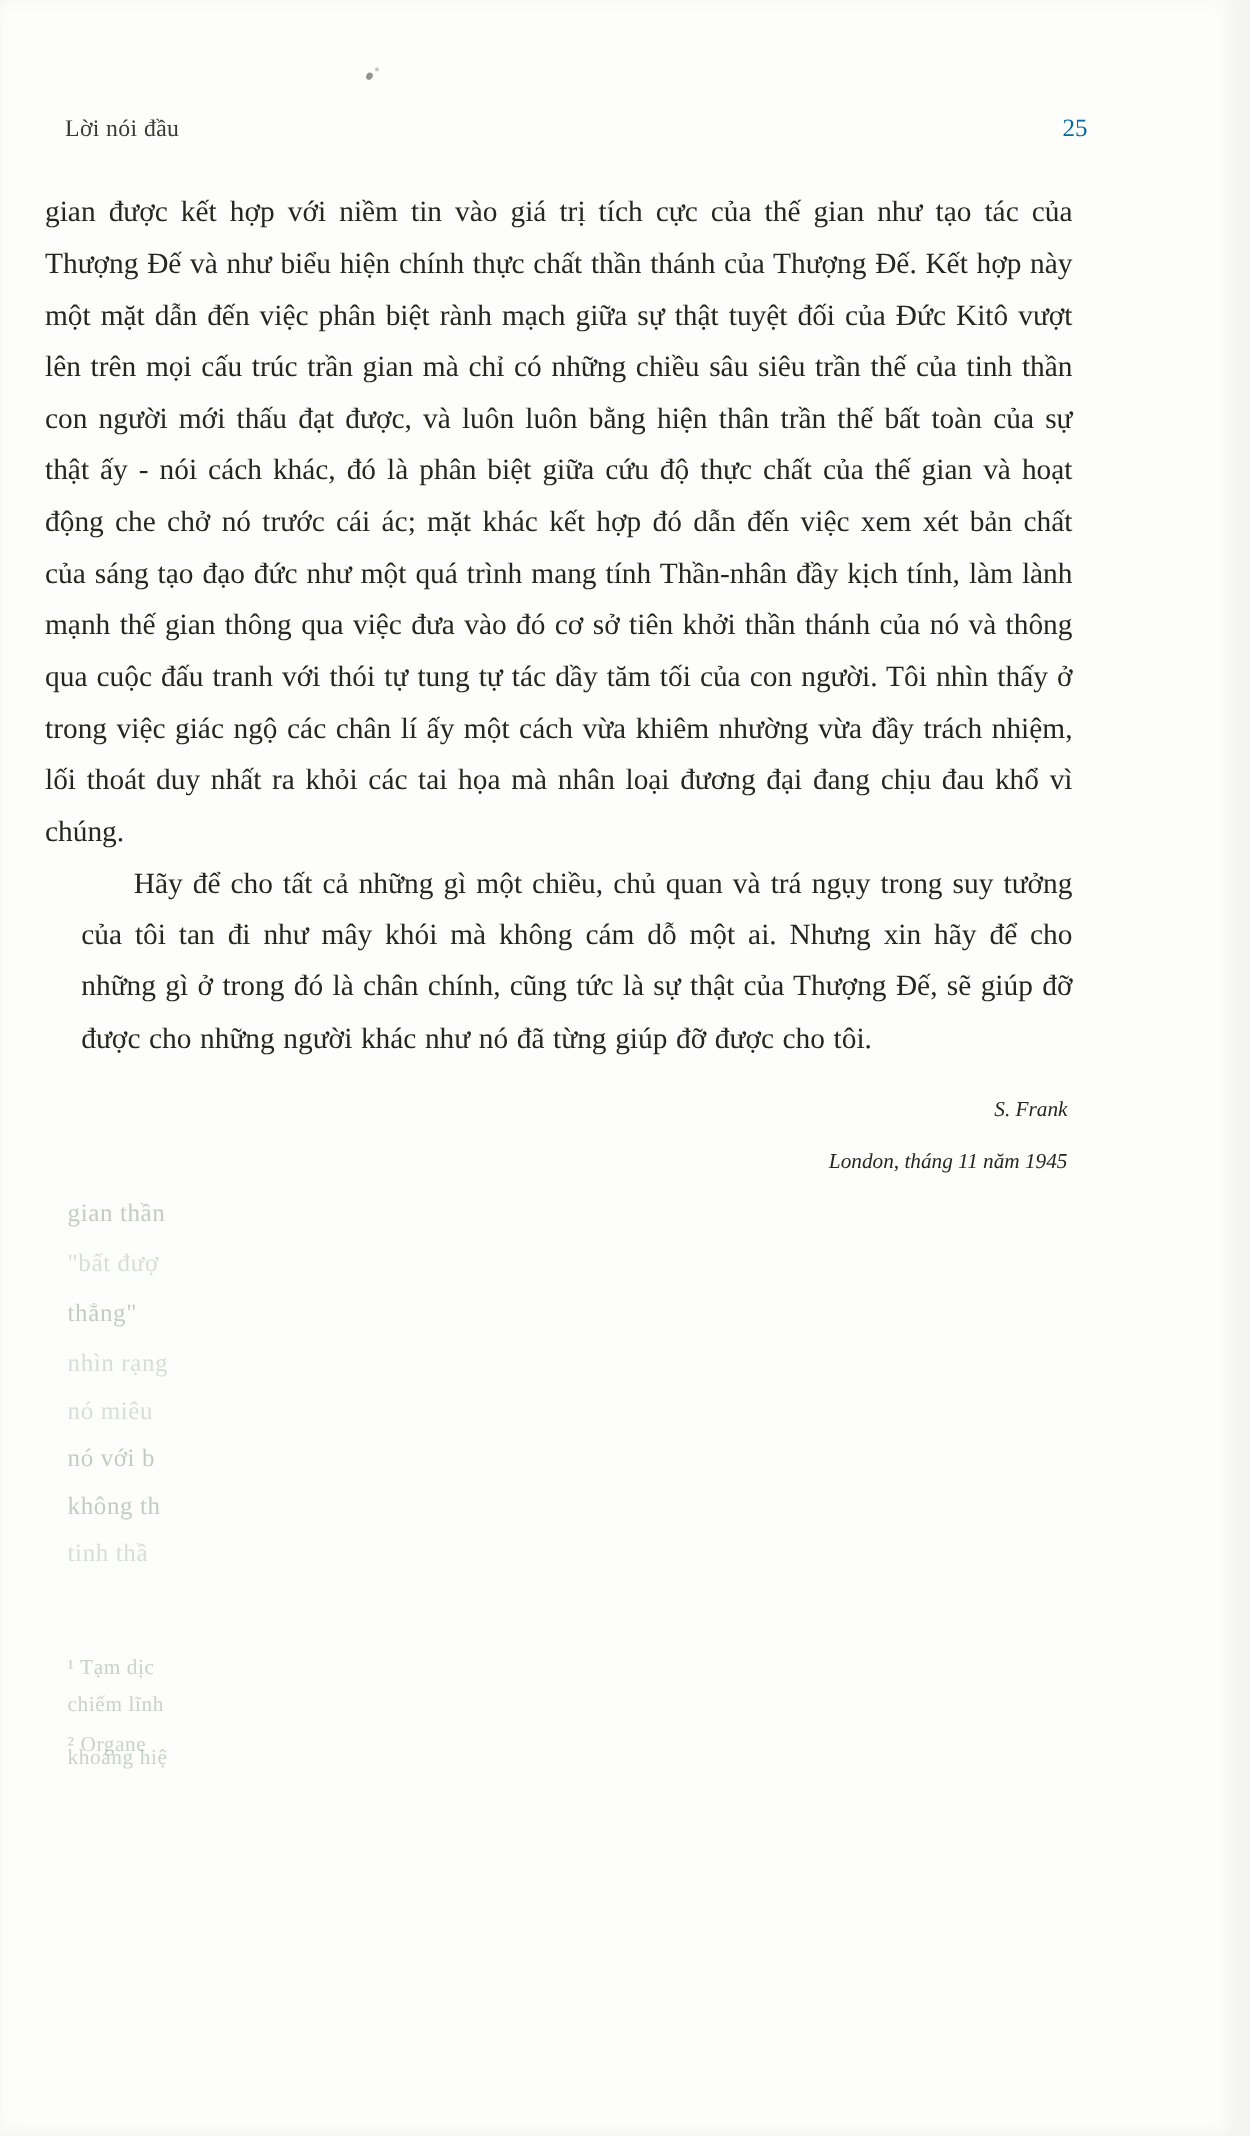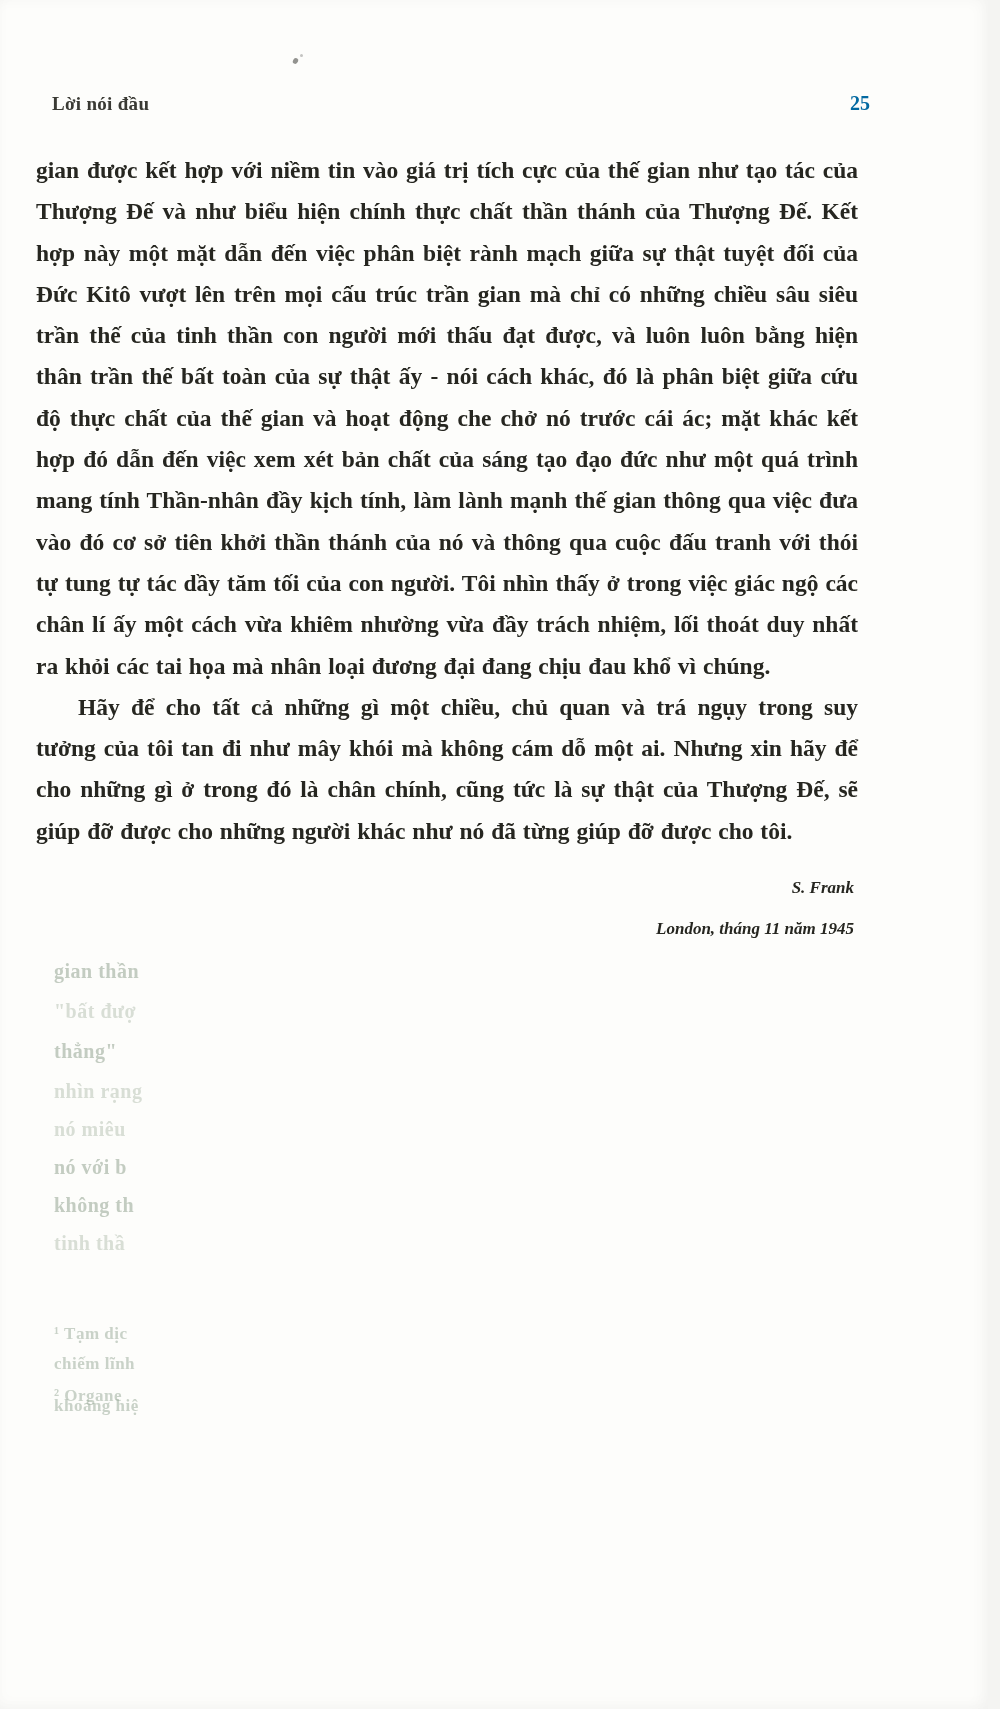--- a/index.html
+++ b/index.html
@@ -8,21 +8,20 @@
     background: #f4f4f2;
     font-family: "Liberation Serif", "DejaVu Serif", serif;
   }
   .page {
     position: relative;
     width: 988px;
     height: 1709px;
     background: #fdfdfb;
     overflow: hidden;
     color: #24241f;
-    font-weight: bold;
   }
   
   .page::after {
     content: "";
     position: absolute;
     inset: 0;
     pointer-events: none;
     box-shadow: inset -6px 0 14px rgba(0,0,0,0.03), inset 0 -6px 14px rgba(0,0,0,0.02);
   }
   .running-head {
@@ -50,21 +49,21 @@
     top: 150px;
     width: 822px;
   }
   .para {
     font-size: 23.5px;
     line-height: 41.3px;
     text-align: justify;
     color: #262620;
     word-spacing: 1px;
   }
-  .para.indent { text-indent: 42px; }
+  .para.indent { text-indent: 42px; margin-left: 29px; }
   .signature {
     margin-top: 15px;
     text-align: right;
     font-style: italic;
     font-size: 17px;
     line-height: 41px;
     color: #262620;
     padding-right: 4px;
   }
   

